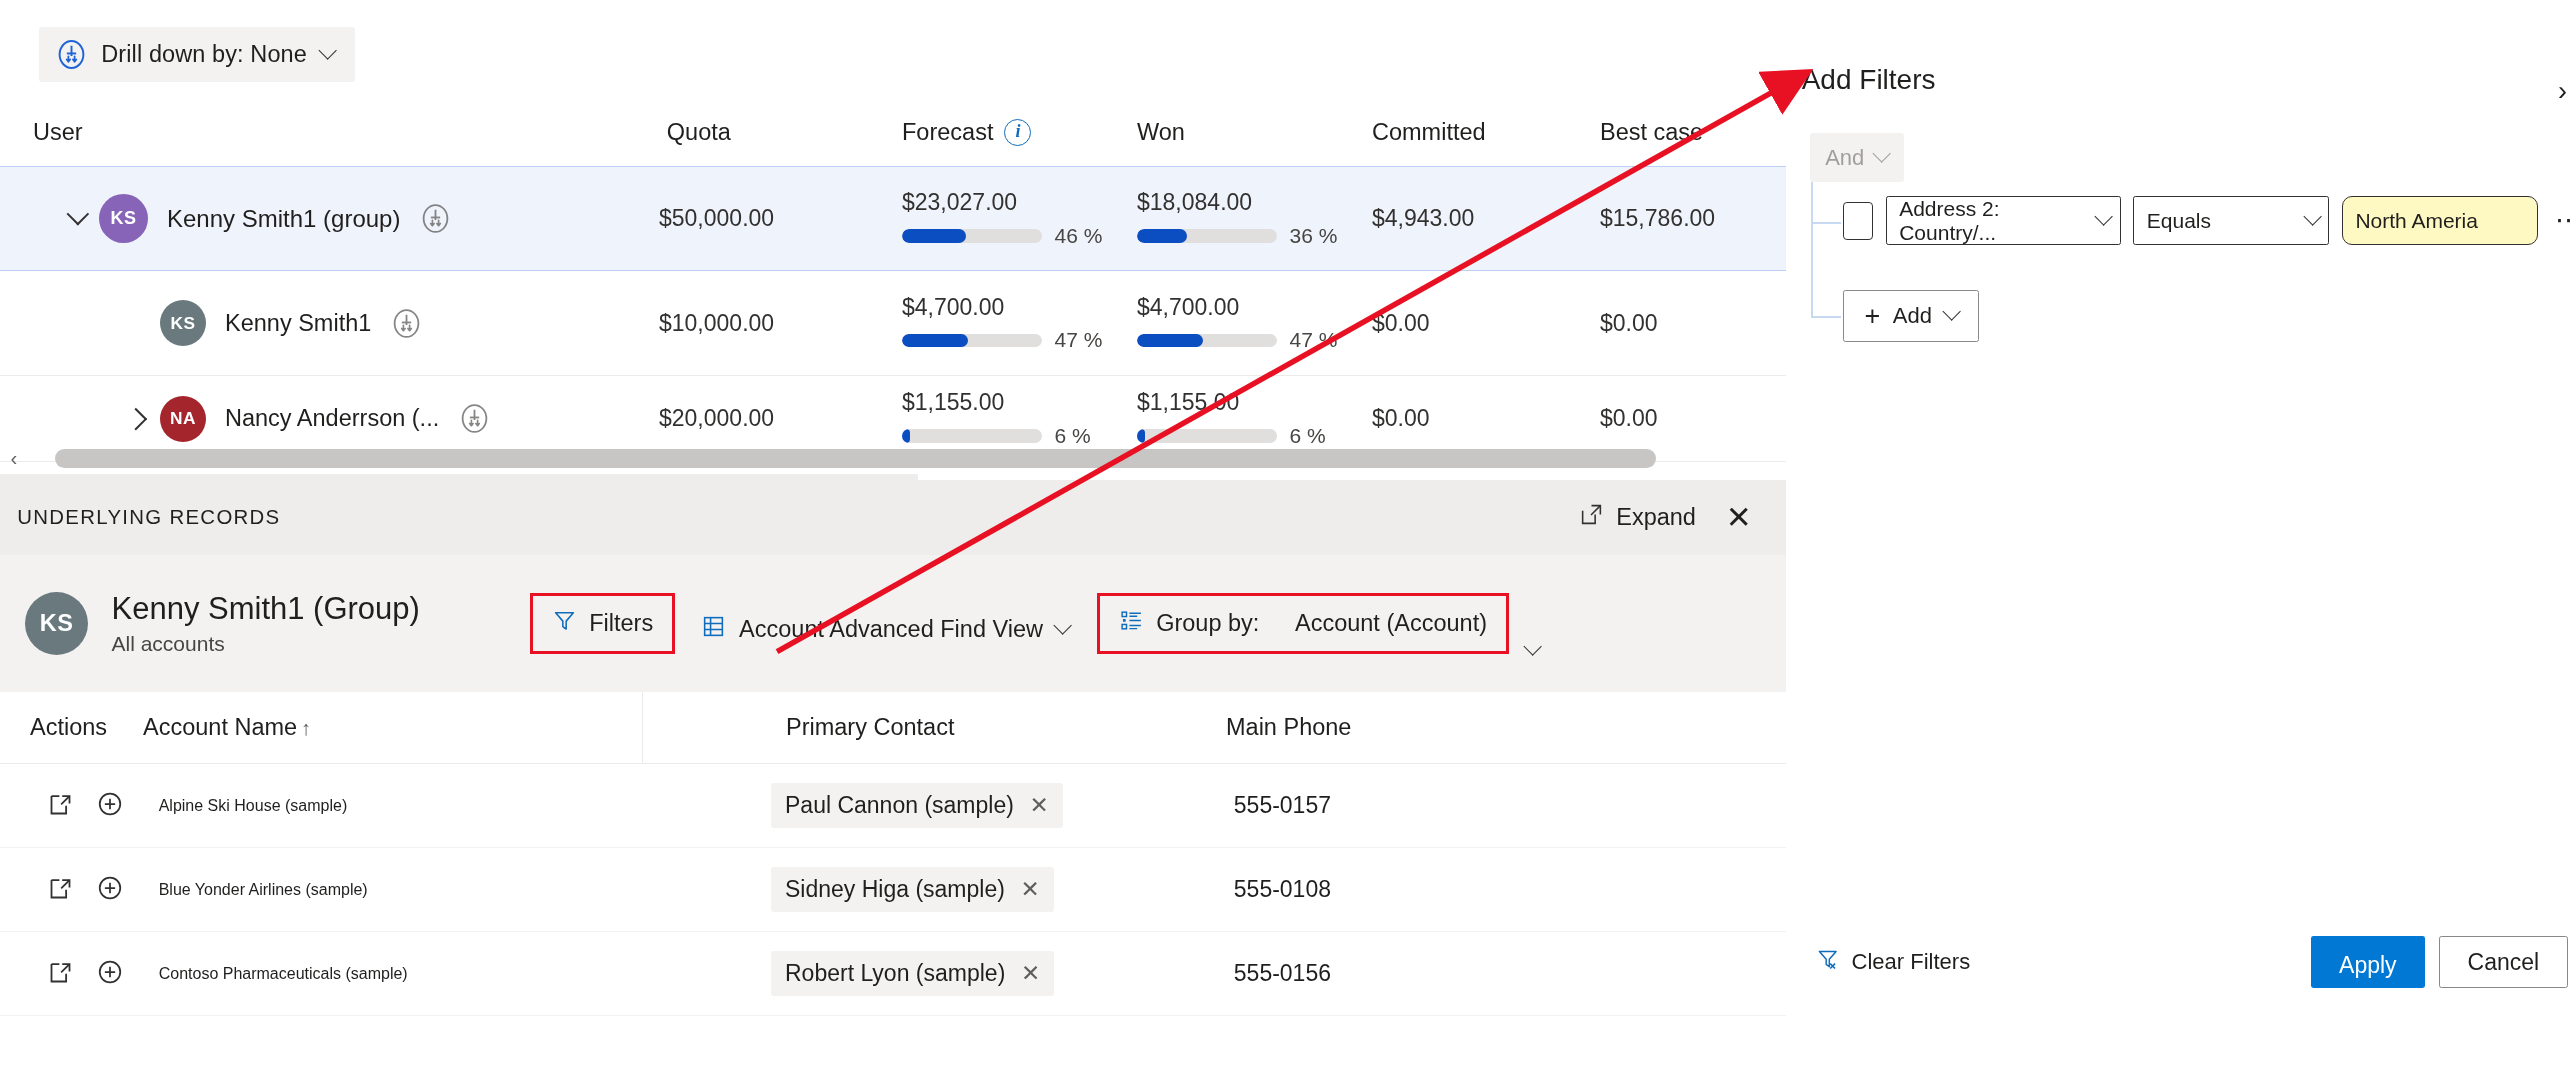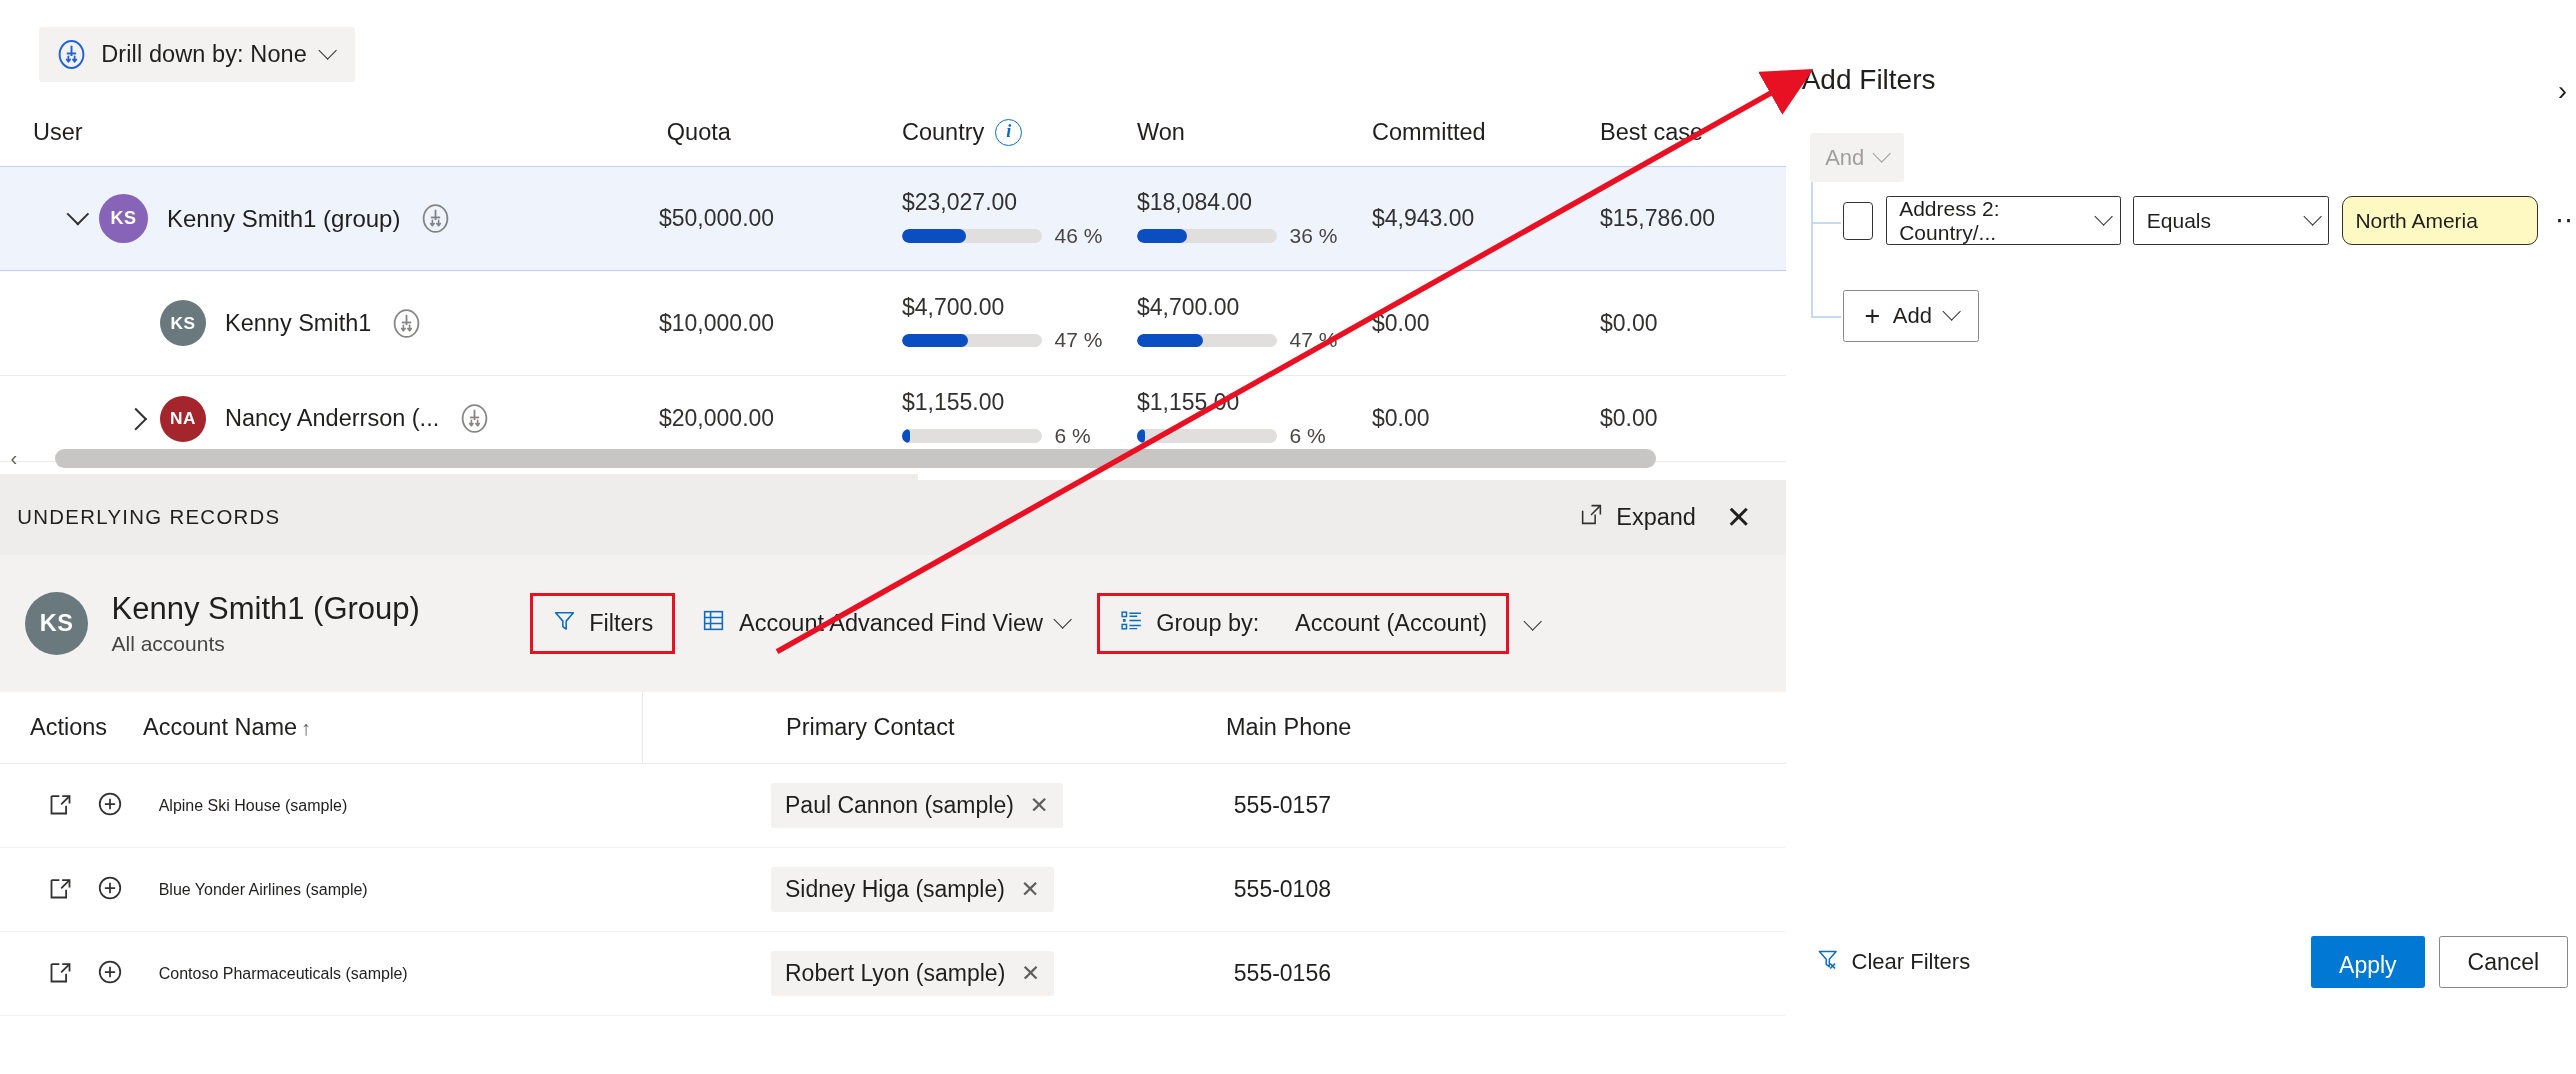--- a/index.html
+++ b/index.html
@@ -152,21 +152,21 @@
 
   #ur-head {
     height: 137px; background:#f3f2f1; display:flex; align-items:center;
     padding-left: 25px;
   }
   .ur-owner { display:flex; align-items:center; gap: 23.5px; }
   .ur-owner .avatar { width: 63px; height: 63px; font-size: 23.5px; }
   .ur-owner-text .t1 { font-size: 31px; color:#201f1e; line-height: 1.15; }
   .ur-owner-text .t2 { font-size: 21px; color:#484644; margin-top: 4.7px; }
 
-  #ur-toolbar { margin-left: 110px; display:flex; align-items:center; gap: 0; }
+  #ur-toolbar { margin-left: 110px; display:flex; align-items:flex-end; gap: 0; }
   .tb-btn {
     display:flex; align-items:center; gap: 12.6px;
     background:transparent; border:none; cursor:pointer;
     font-size: 23.5px; color:#201f1e; padding: 9.4px 14px;
     font-family:"Liberation Sans", sans-serif; white-space: nowrap;
   }
   .hl-box { border: 3.1px solid #e81123; padding: 3.1px 4.7px; display:flex; align-items:center; }
 
   
   #acct-table { background:#fff; }
@@ -322,21 +322,21 @@
 
       <div class="fg-headrow">
         <div class="c-user hdr-user">
             <span class="fg-head">User</span>
           </div>
         <div class="c-quota hdr-quota">
             <span class="fg-head">Quota</span>
           </div>
         <div class="c-forecast">
           <span class="fg-head">
-            <span>Country</span>
+            <span>Forecast</span>
             <span class="info-icon">i</span>
           </span>
         </div>
         <div class="c-won">
             <span class="fg-head">Won</span>
           </div>
         <div class="c-committed">
             <span class="fg-head">Committed</span>
           </div>
         <div class="c-bestcase">

